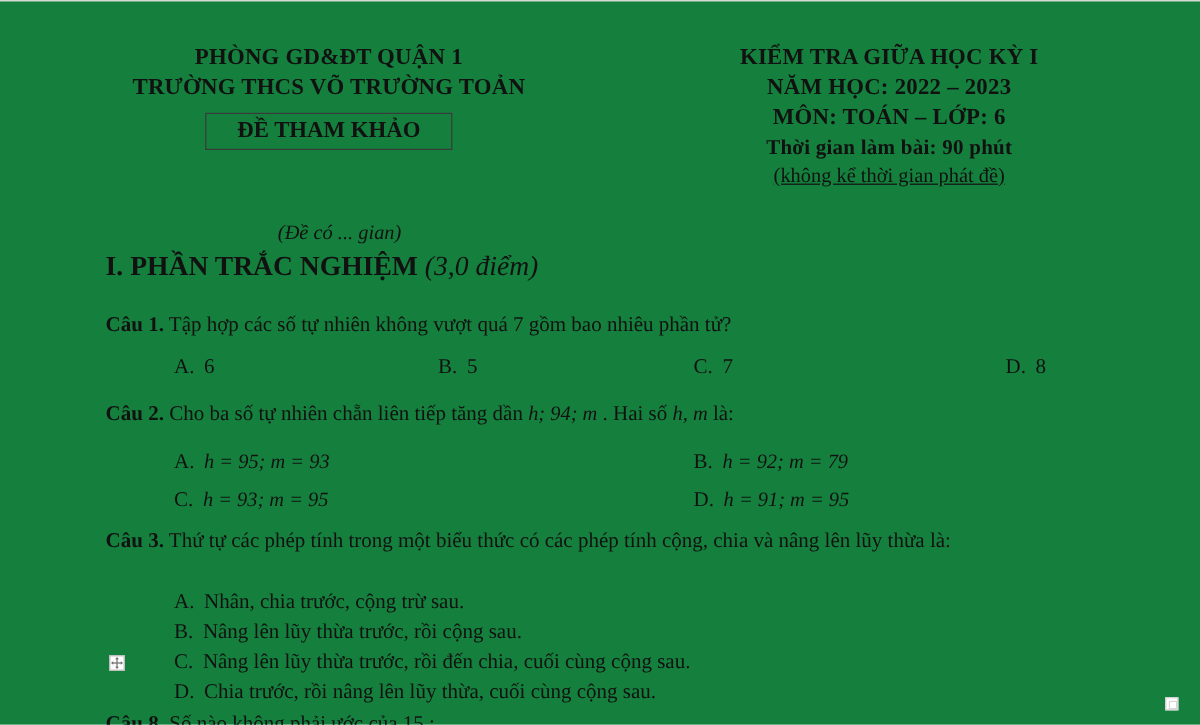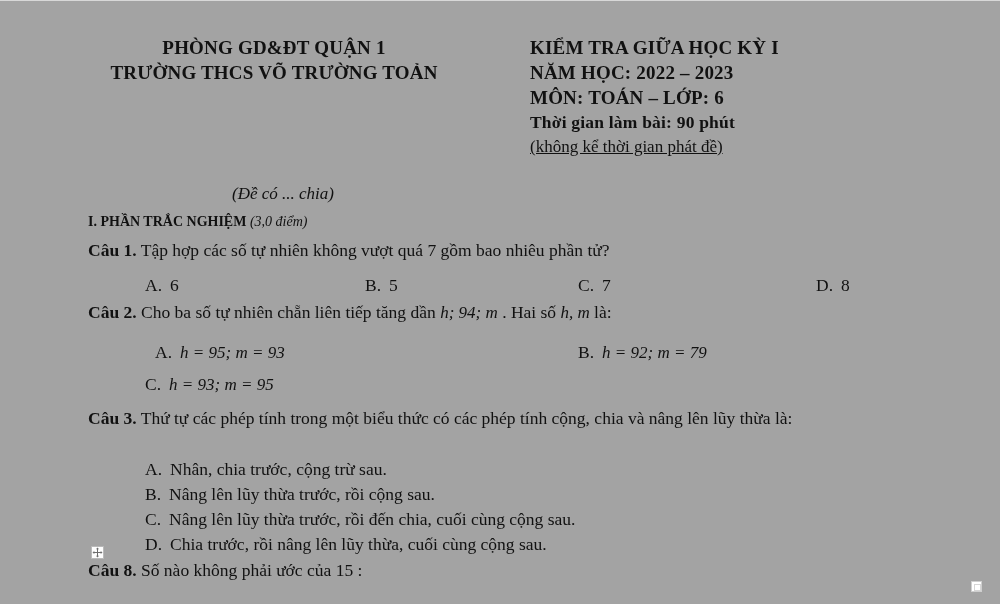--- a/index.html
+++ b/index.html
@@ -16,38 +16,39 @@
     font-family: "Liberation Serif", "DejaVu Serif", serif;
     color: #111111;
     border-top: 1px solid #d8d8d8;
     box-sizing: border-box;
   }
 
   .page {
     position: relative;
     width: 1000px;
     height: 603px;
-    background: #a3a3a3;
+    background: #15803d;
   }
 
   
   .header {
     display: flex;
     flex-direction: row;
     align-items: flex-start;
     padding-top: 34px;
   }
   .hdr-left {
     width: 530px;
     text-align: center;
     padding-left: 18px;
     box-sizing: border-box;
   }
   .hdr-right {
     width: 470px;
+    text-align: center;
     box-sizing: border-box;
     padding-right: 48px;
   }
   .hdr-line {
     font-weight: bold;
     font-size: 19px;
     line-height: 25px;
     letter-spacing: .2px;
     white-space: nowrap;
   }
@@ -82,24 +83,24 @@
   }
 
   
   .content {
     padding-left: 88px;
     padding-right: 30px;
     margin-top: 6px;
   }
 
   .section-title {
-    font-size: 14px;
+    font-size: 23px;
     line-height: 24px;
     margin-top: 4px;
-    margin-bottom: 4px;
+    margin-bottom: 24px;
   }
   .section-title .sec-main { font-weight: bold; }
   .section-title .sec-pts  { font-style: italic; font-weight: normal; }
 
   .question {
     font-size: 17.5px;
     line-height: 24px;
     margin-top: 3px;
   }
   .q-label { font-weight: bold; }
@@ -170,32 +171,33 @@
 </head>
 <body>
 
 <div class="page">
 
   <div class="header">
 
     <div class="hdr-left">
       <div class="hdr-line">PHÒNG GD&amp;ĐT QUẬN 1</div>
       <div class="hdr-line">TRƯỜNG THCS VÕ TRƯỜNG TOẢN</div>
+      <div class="exam-box">ĐỀ THAM KHẢO</div>
     </div>
 
     <div class="hdr-right">
       <div class="hdr-line">KIỂM TRA GIỮA HỌC KỲ I</div>
       <div class="hdr-line">NĂM HỌC: 2022 – 2023</div>
       <div class="hdr-line">MÔN: TOÁN – LỚP: 6</div>
       <div class="hdr-line sm">Thời gian làm bài: 90 phút</div>
       <div class="hdr-note">(không kể thời gian phát đề)</div>
     </div>
   </div>
 
-  <div class="de-co">(Đề có ... chia)</div>
+  <div class="de-co">(Đề có ... gian)</div>
 
   <div class="content">
 
     <div class="section-title">
       <span class="sec-main">I. PHẦN TRẮC NGHIỆM</span>
       <span class="sec-pts">(3,0 điểm)</span>
     </div>
 
     <div class="question">
       <span class="q-label">Câu 1.</span>
@@ -204,40 +206,43 @@
     <div class="opts-row">
       <span class="opt" style="left:57px;text-align:right;">
         <span class="ltr">A.</span><span>6</span>
       </span>
       <span class="opt" style="left:277px;">
         <span class="ltr">B.</span><span>5</span>
       </span>
       <span class="opt" style="left:490px;">
         <span class="ltr">C.</span><span>7</span>
       </span>
-      <span class="opt" style="left:728px;">
+      <span class="opt" style="left:750px;">
         <span class="ltr">D.</span><span>8</span>
       </span>
     </div>
 
-    <div class="question" style="margin-top:2px;">
+    <div class="question" style="margin-top:14px;">
       <span class="q-label">Câu 2.</span>
       <span>Cho ba số tự nhiên chẵn liên tiếp tăng dần </span><span class="mathvar">h; 94; m</span><span> . Hai số </span><span class="mathvar">h, m</span><span> là:</span>
     </div>
     <div class="opts-row" style="margin-top:14px;">
-      <span class="opt" style="left:67px;">
+      <span class="opt" style="left:57px;">
         <span class="ltr">A.</span><span class="mathvar">h = 95; m = 93</span>
       </span>
       <span class="opt" style="left:490px;">
         <span class="ltr">B.</span><span class="mathvar">h = 92; m = 79</span>
       </span>
     </div>
     <div class="opts-row tight">
       <span class="opt" style="left:57px;">
         <span class="ltr">C.</span><span class="mathvar">h = 93; m = 95</span>
+      </span>
+      <span class="opt" style="left:490px;">
+        <span class="ltr">D.</span><span class="mathvar">h = 91; m = 95</span>
       </span>
     </div>
 
     <div class="question" style="margin-top:9px;">
       <span class="q-label">Câu 3.</span>
       <span>Thứ tự các phép tính trong một biểu thức có các phép tính cộng, chia và nâng lên lũy thừa là:</span>
     </div>
     <div class="opts-stack">
       <div class="srow">
         <span class="ltr">A.</span><span>Nhân, chia trước, cộng trừ sau.</span>

